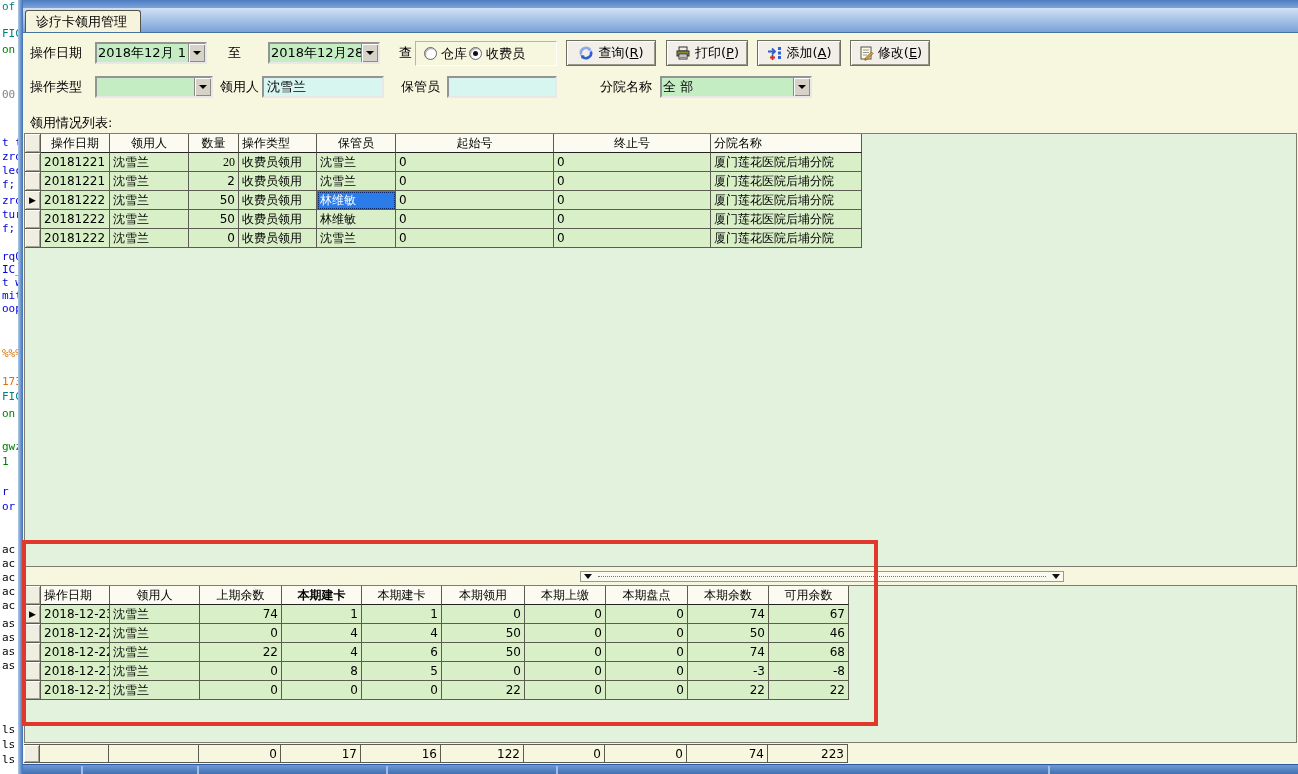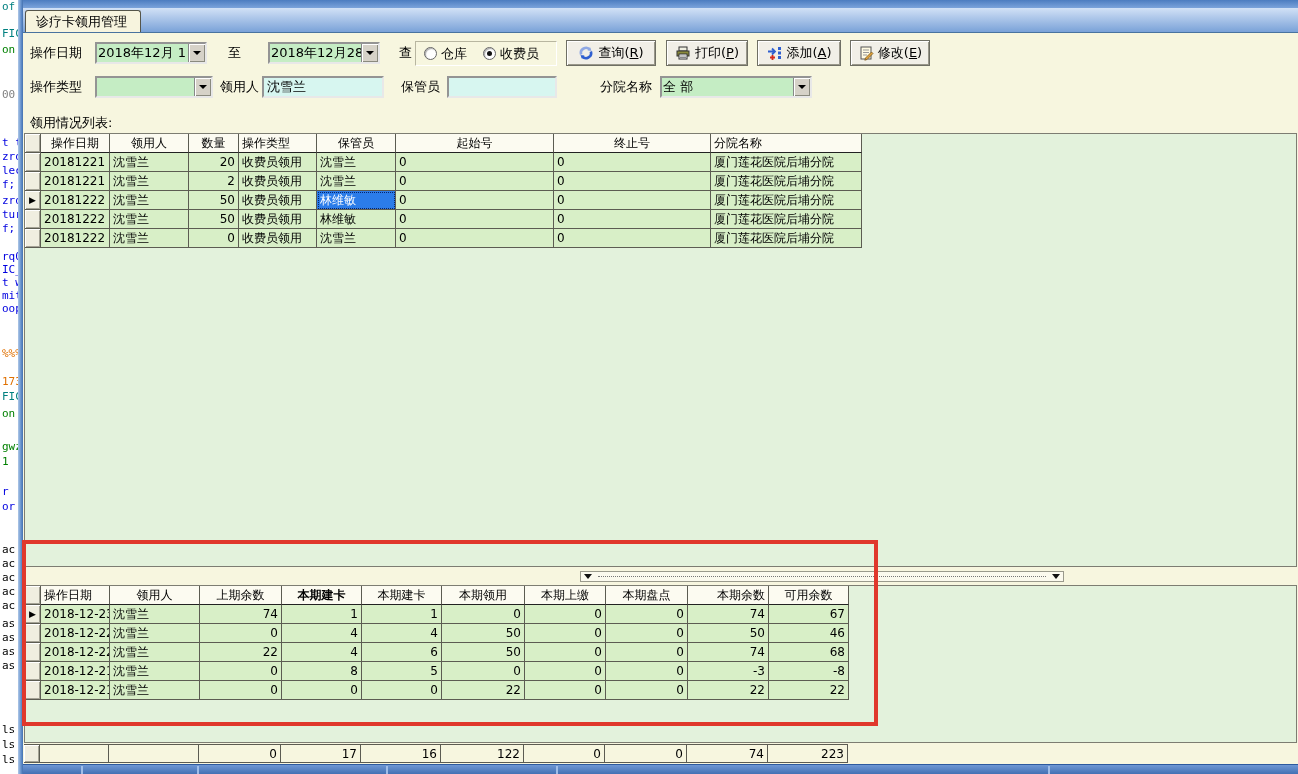--- a/index.html
+++ b/index.html
@@ -35,21 +35,21 @@
     box-shadow:inset 1px 1px 0 #fff,inset -1px -1px 0 #8a8a7e;
     display:flex;align-items:center;justify-content:center;}
   .tri-down{width:0;height:0;border-left:4px solid transparent;border-right:4px solid transparent;border-top:4px solid #000;}
 
   .tbox{position:absolute;height:22px;box-sizing:border-box;border:2px inset #e8e8e8;
     background:#D7F6F0;font-size:13px;padding:0 3px;font-family:"DejaVu Sans",sans-serif;}
 
   .groupbox{position:absolute;box-sizing:border-box;
     border-top:1px solid #B8B6A0;border-left:1px solid #B8B6A0;
     border-bottom:1px solid #fff;border-right:1px solid #fff;
-    display:flex;align-items:center;gap:16px;padding:0 8px;}
+    display:flex;align-items:center;gap:2px;padding:0 8px;}
   .radio{display:flex;align-items:center;gap:4px;font-size:13px;}
   .radio .rb{width:11px;height:11px;border-radius:50%;background:#fff;border:1px solid #666;
     box-shadow:inset 1px 1px 1px #aaa;position:relative;}
   .radio .rb.on::after{content:"";position:absolute;left:3px;top:3px;width:5px;height:5px;border-radius:50%;background:#111;}
 
   .btn{position:absolute;height:26px;box-sizing:border-box;display:flex;align-items:center;
     justify-content:center;gap:4px;background:#F1EFE7;border:1px solid #6f6f64;
     box-shadow:inset 1px 1px 0 #fff,inset -1px -1px 0 #99978a;font-size:13px;padding:0 6px;cursor:default;}
   .btn u{text-decoration:underline;}
 
@@ -245,21 +245,21 @@
             <div class="g-cell al" style="width: 78px;">操作类型</div>
             <div class="g-cell ac" style="width: 79px;">保管员</div>
             <div class="g-cell ac" style="width: 158px;">起始号</div>
             <div class="g-cell ac" style="width: 157px;">终止号</div>
             <div class="g-cell al" style="width: 151px;">分院名称</div>
           </div>
           <div class="g-row">
             <div class="g-gutter" style="width: 16px;"></div>
             <div class="g-cell al" style="width: 69px;">20181221</div>
             <div class="g-cell al" style="width: 79px;">沈雪兰</div>
-            <div class="g-cell ar" style="width: 50px;">20</div>
+            <div class="g-cell ar" style="width: 50px; font-family: Liberation Serif, serif;">20</div>
             <div class="g-cell al" style="width: 78px;">收费员领用</div>
             <div class="g-cell al" style="width: 79px;">沈雪兰</div>
             <div class="g-cell al" style="width: 158px;">0</div>
             <div class="g-cell al" style="width: 157px;">0</div>
             <div class="g-cell al" style="width: 151px;">厦门莲花医院后埔分院</div>
           </div>
           <div class="g-row">
             <div class="g-gutter" style="width: 16px;"></div>
             <div class="g-cell al" style="width: 69px;">20181221</div>
             <div class="g-cell al" style="width: 79px;">沈雪兰</div>
@@ -315,21 +315,21 @@
           <div class="g-row g-head">
             <div class="g-gutter" style="width: 16px;"></div>
             <div class="g-cell al" style="width: 69px;">操作日期</div>
             <div class="g-cell ac" style="width: 90px;">领用人</div>
             <div class="g-cell ac" style="width: 82px;">上期余数</div>
             <div class="g-cell ac" style="width: 80px; font-weight: bold;">本期建卡</div>
             <div class="g-cell ac" style="width: 80px;">本期建卡</div>
             <div class="g-cell ac" style="width: 83px;">本期领用</div>
             <div class="g-cell ac" style="width: 81px;">本期上缴</div>
             <div class="g-cell ac" style="width: 82px;">本期盘点</div>
-            <div class="g-cell ac" style="width: 81px; text-align: right;">本期余数</div>
+            <div class="g-cell ac" style="width: 81px;">本期余数</div>
             <div class="g-cell ac" style="width: 80px;">可用余数</div>
           </div>
           <div class="g-row">
             <div class="g-gutter" style="width: 16px;">▶</div>
             <div class="g-cell al" style="width: 69px;">2018-12-23</div>
             <div class="g-cell al" style="width: 90px;">沈雪兰</div>
             <div class="g-cell ar" style="width: 82px;">74</div>
             <div class="g-cell ar" style="width: 80px;">1</div>
             <div class="g-cell ar" style="width: 80px;">1</div>
             <div class="g-cell ar" style="width: 83px;">0</div>

